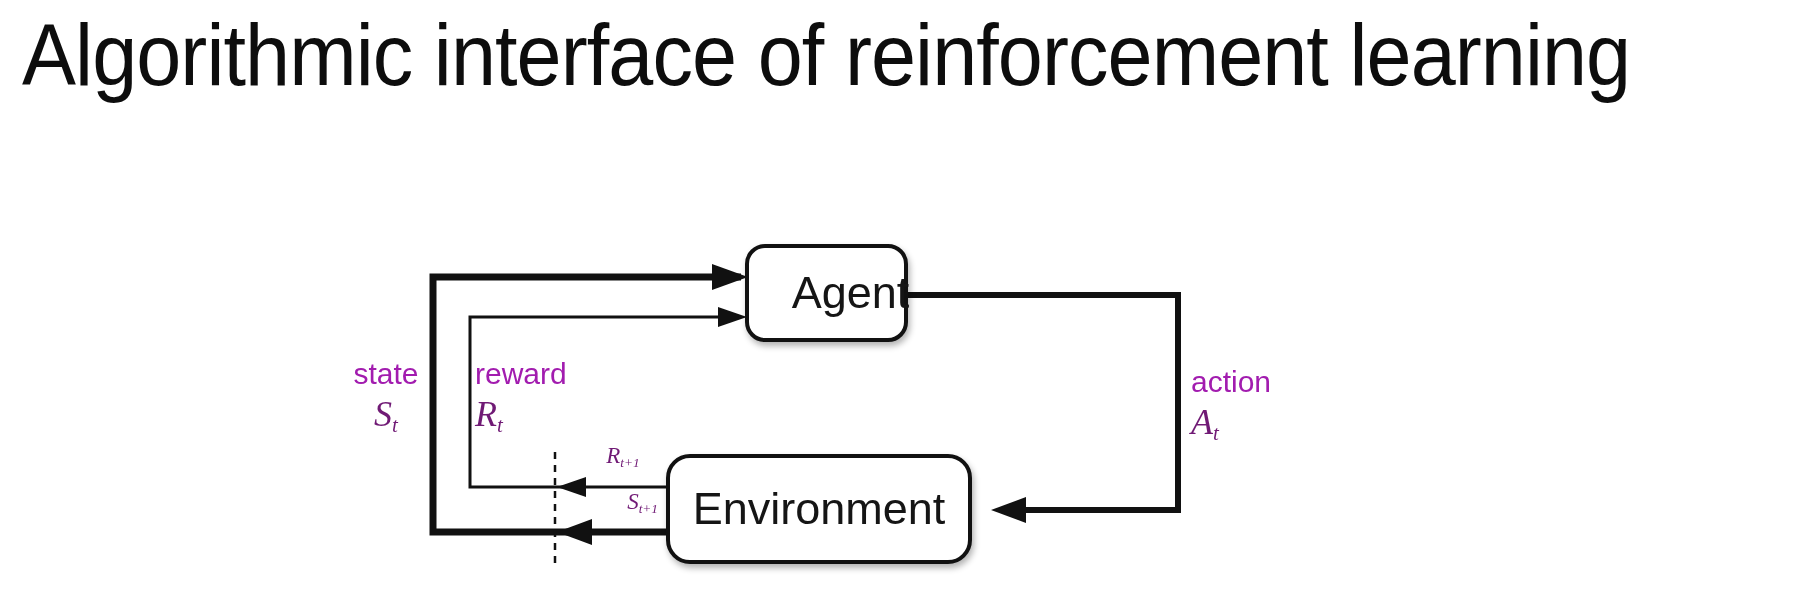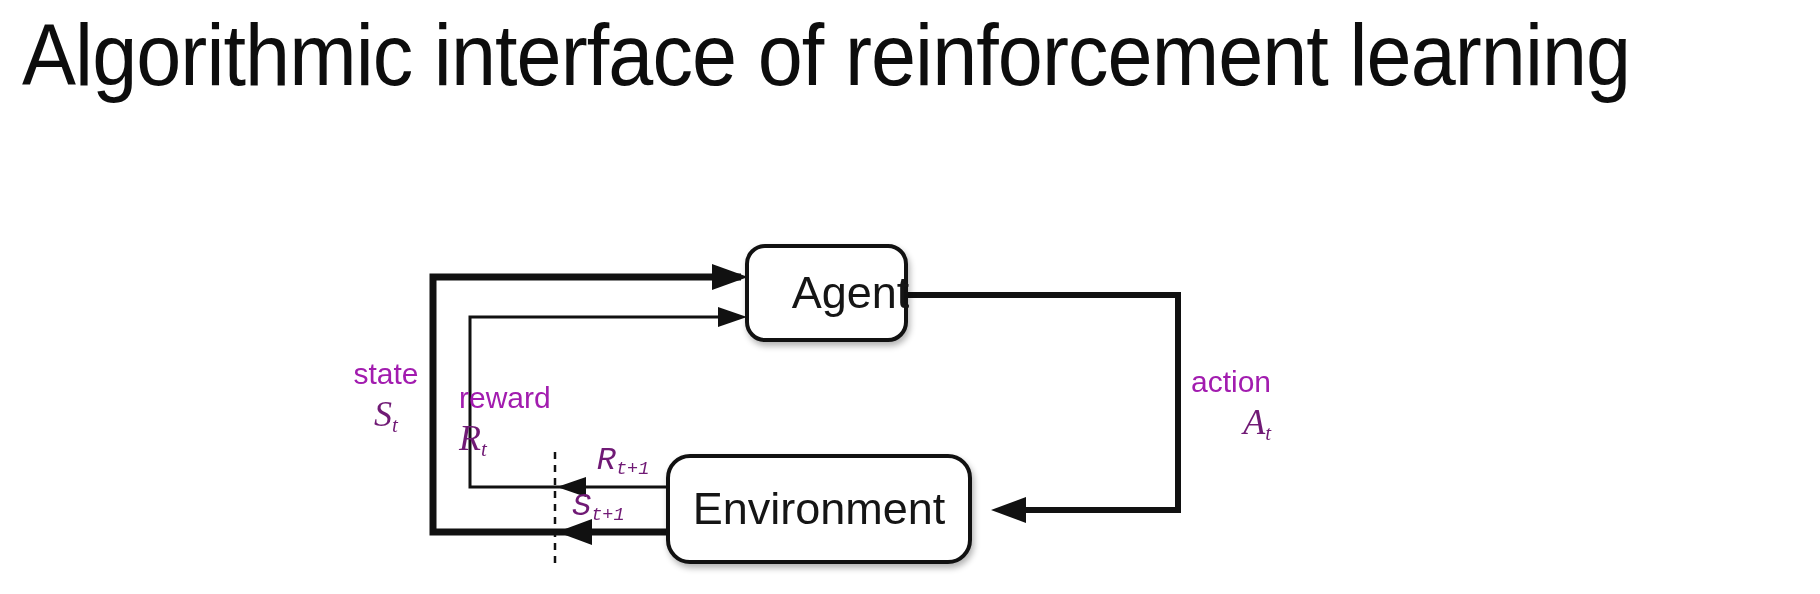--- a/index.html
+++ b/index.html
@@ -78,51 +78,49 @@
     font-size: 36px;
     color: #701a75;
   }
   .math sub {
     font-size: 0.58em;
     font-style: italic;
     line-height: 0;
     vertical-align: -0.28em;
   }
   .math-small {
-    font-size: 32px;
-    font-family: Liberation Mono, monospace;
+    font-size: 23px;
   }
   .label-state {
     left: 330px;
     top: 358px;
     width: 112px;
     text-align: center;
   }
   .label-reward {
-    left: 459px;
+    left: 475px;
     top: 358px;
     text-align: left;
-    margin-top: 24px;
   }
   .label-action {
     left: 1191px;
     top: 366px;
-    text-align: right;
+    text-align: left;
   }
   .label-next-reward {
     left: 570px;
     top: 444px;
     width: 106px;
     text-align: center;
   }
   .label-next-state {
-    left: 572px;
+    left: 552px;
     top: 490px;
     width: 106px;
-    text-align: left;
+    text-align: right;
   }
 </style>
 </head>
 <body>
 
 <div class="slide">
 
   <div class="slide-title">Algorithmic interface of reinforcement learning</div>
 
   <svg class="connectors" width="1820" height="594" viewBox="0 0 1820 594">

